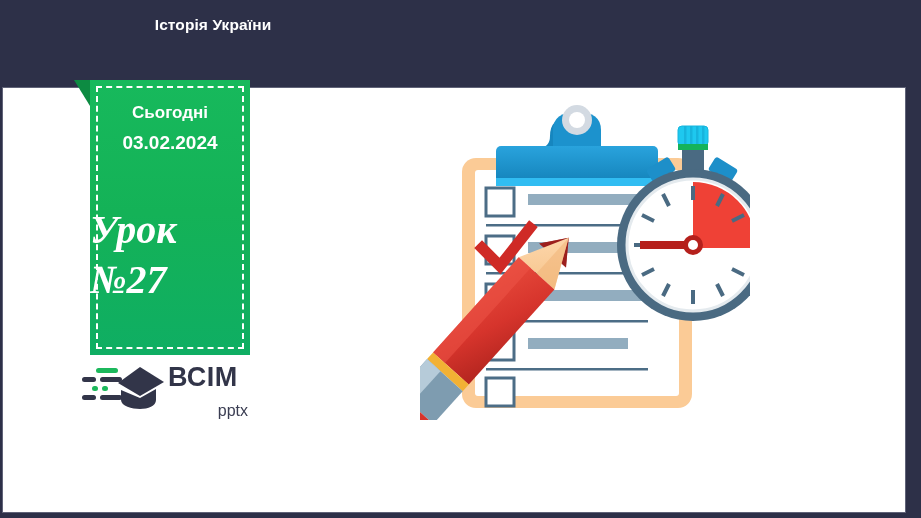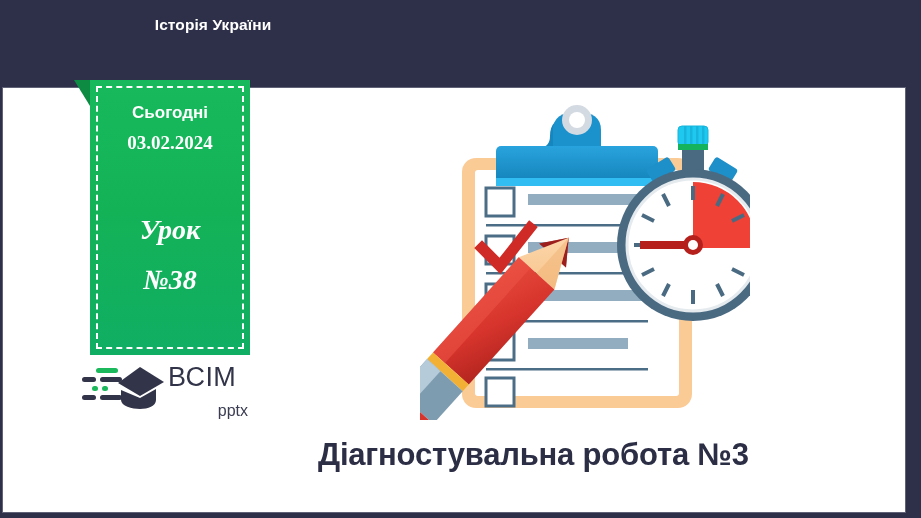--- a/index.html
+++ b/index.html
@@ -48,38 +48,38 @@
     border:2px dashed #ffffff;
   }
   .card-today{
     position:absolute;left:0;right:0;top:18px;
     text-align:center;color:#ffffff;
     font-size:17px;font-weight:bold;line-height:30px;
   }
   .card-date{
     position:absolute;left:0;right:0;top:48px;
     text-align:center;color:#ffffff;
-    font-size:19px;font-weight:bold;line-height:30px;font-family:Liberation Serif, serif;
+    font-size:19px;font-weight:bold;line-height:30px;
   }
   .card-lesson{
     position:absolute;left:0;right:0;top:125px;
-    text-align:center;color:#ffffff;
+    color:#ffffff;
     font-family:"Liberation Serif", serif;
     font-style:italic;font-weight:bold;
-    font-size:28px;line-height:50px;
+    font-size:40px;line-height:50px;
   }
 
   
   .logo{position:absolute;left:80px;top:362px;width:170px;height:52px;}
   .logo-mark{position:absolute;left:0;top:0;width:86px;height:50px;}
   .logo-text{
     position:absolute;left:88px;top:2px;width:82px;
     color:#323549;line-height:1;
   }
-  .logo-text .brand{font-size:27px;font-weight:normal;letter-spacing:.4px;}
+  .logo-text .brand{font-size:27px;font-weight:bold;letter-spacing:.4px;}
   .logo-text .ext{font-size:16px;text-align:right;padding-right:2px;margin-top:12px;color:#3a3d52;}
 
   
   .illus{position:absolute;left:420px;top:100px;width:330px;height:320px;}
 
   
   .main-title{
     position:absolute;left:318px;top:437px;width:560px;
     color:#2b2e44;font-size:31px;font-weight:bold;
     letter-spacing:-.2px;white-space:nowrap;
@@ -99,21 +99,21 @@
   <div class="white-panel"></div>
 
   <div class="card-wrap">
     <div class="card-fold"></div>
     <div class="green-card">
       <div class="card-dash"></div>
       <div class="card-today">Сьогодні</div>
       <div class="card-date">03.02.2024</div>
       <div class="card-lesson">
         <div>Урок</div>
-        <div>№38</div>
+        <div>№27</div>
       </div>
     </div>
   </div>
 
   <div class="logo">
     <div class="logo-mark">
       <svg width="86" height="50" viewBox="0 0 86 50" xmlns="http://www.w3.org/2000/svg">
 
         <rect x="16" y="6" width="22" height="5" rx="2.5" fill="#1cb85c"></rect>
         <rect x="2" y="15" width="14" height="5" rx="2.5" fill="#323549"></rect>
@@ -245,15 +245,14 @@
         <rect x="90" y="328" width="48" height="9" fill="#f2b134"></rect>
 
         <rect x="90" y="337" width="48" height="44" fill="#7e9cb0"></rect>
         <rect x="90" y="337" width="18" height="44" fill="#b6cbd9"></rect>
 
         <rect x="90" y="381" width="48" height="12" fill="#d6342c"></rect>
       </g>
     </svg>
   </div>
 
-  <div class="main-title">Діагностувальна робота №3</div>
 
 </div>
 
 </body></html>

